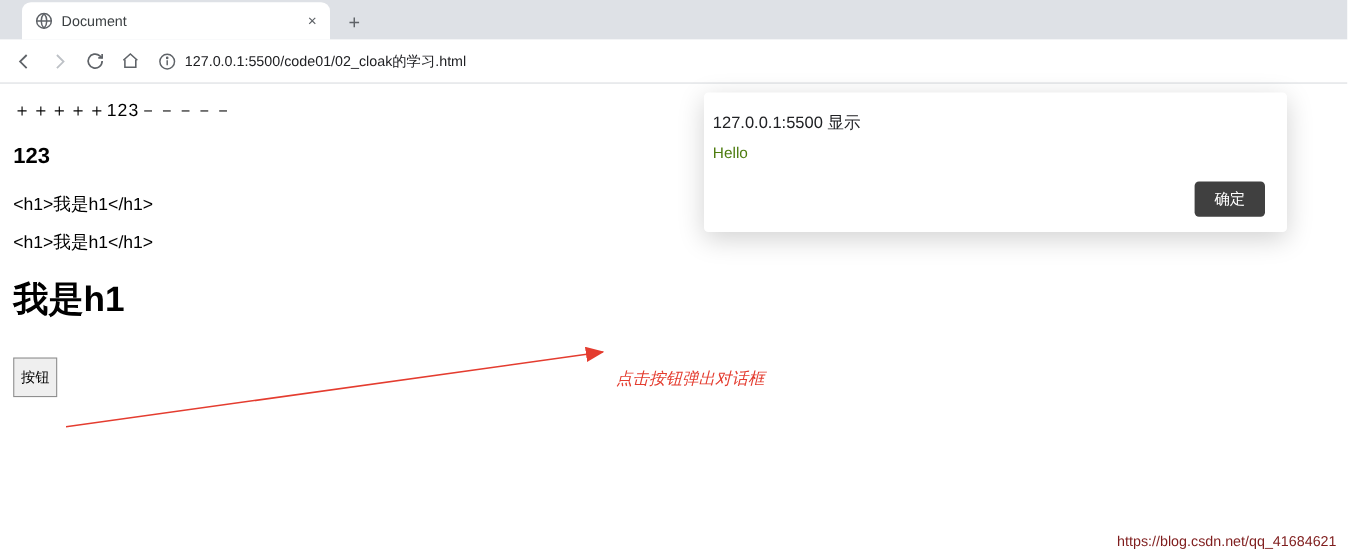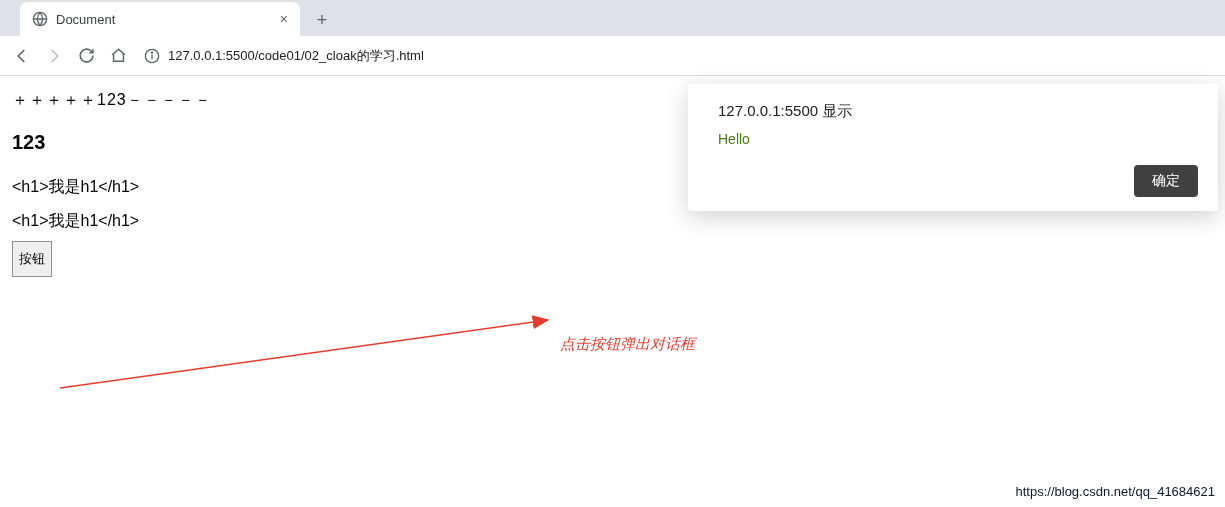--- a/index.html
+++ b/index.html
@@ -110,26 +110,26 @@
     background: #efefef;
     border: 1px solid #8f8f8f;
     cursor: pointer;
     font-family: inherit;
   }
 
   
   .alert {
     position: absolute;
     top: 84px;
-    left: 688px;
+    left: 640px;
     width: 530px;
     background: #fff;
     border-radius: 4px;
     box-shadow: 0 6px 24px rgba(0,0,0,0.18);
-    padding: 18px 20px 14px 30px;
+    padding: 18px 20px 14px 8px;
   }
   .alert-title { font-size: 15px; color:#202124; margin-bottom: 10px; }
   .alert-msg { font-size: 14px; color:#4d7c0f; margin-bottom: 18px; }
   .alert-actions { display:flex; justify-content:flex-end; }
   .alert-ok {
     background:#404040;
     color:#fff;
     border:none;
     border-radius:4px;
     padding: 7px 18px;
@@ -152,21 +152,21 @@
     left: 560px;
     color: #e43c2f;
     font-size: 15px;
     font-style: italic;
   }
 
   .watermark {
     position: absolute;
     bottom: 8px;
     right: 10px;
-    color: #0f172a;
+    color: #7f1d1d;
     font-size: 13px;
   }
 
   svg { display:block; }
 </style>
 </head>
 <body>
 
 <div class="tab-bar">
   <div class="tab">
@@ -215,20 +215,21 @@
     </span>
     <span class="url">127.0.0.1:5500/code01/02_cloak的学习.html</span>
   </div>
 </div>
 
 <div class="page">
   <div class="line1">＋＋＋＋＋123－－－－－</div>
   <div class="line2">123</div>
   <div class="codeish">&lt;h1&gt;我是h1&lt;/h1&gt;</div>
   <div class="codeish">&lt;h1&gt;我是h1&lt;/h1&gt;</div>
+  <h1 class="rendered">我是h1</h1>
   <button class="btn">按钮</button>
 </div>
 
 <div class="alert">
   <div class="alert-title">127.0.0.1:5500 显示</div>
   <div class="alert-msg">Hello</div>
   <div class="alert-actions">
     <button class="alert-ok">确定</button>
   </div>
 </div>

